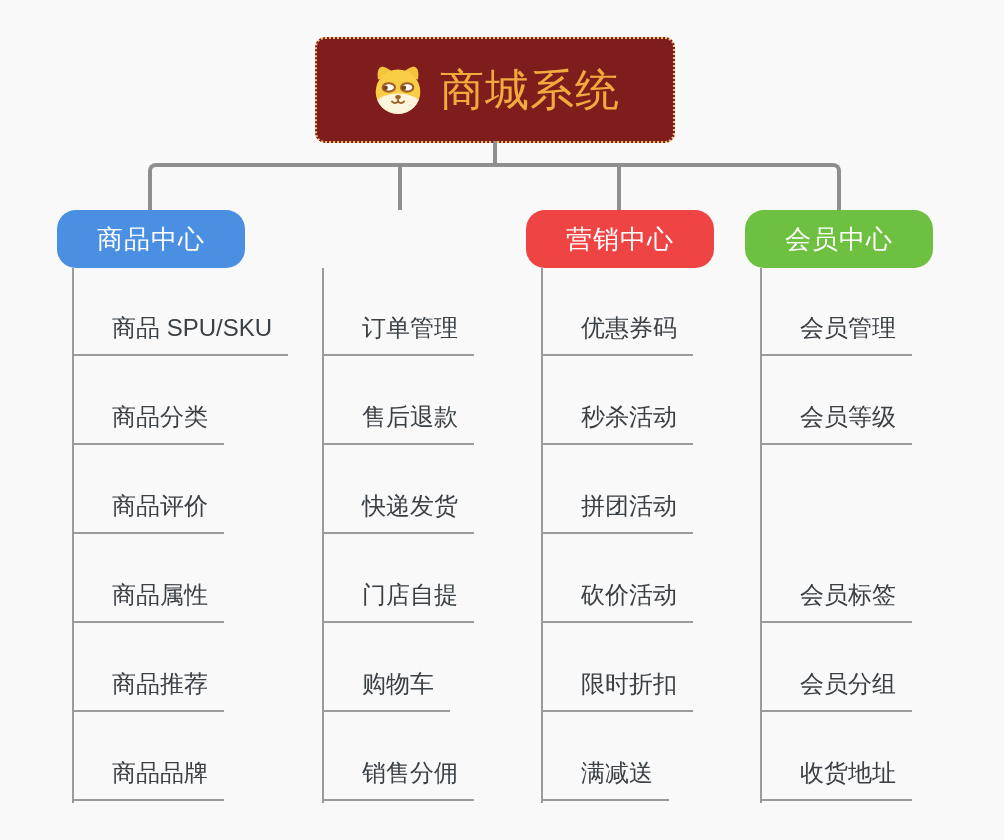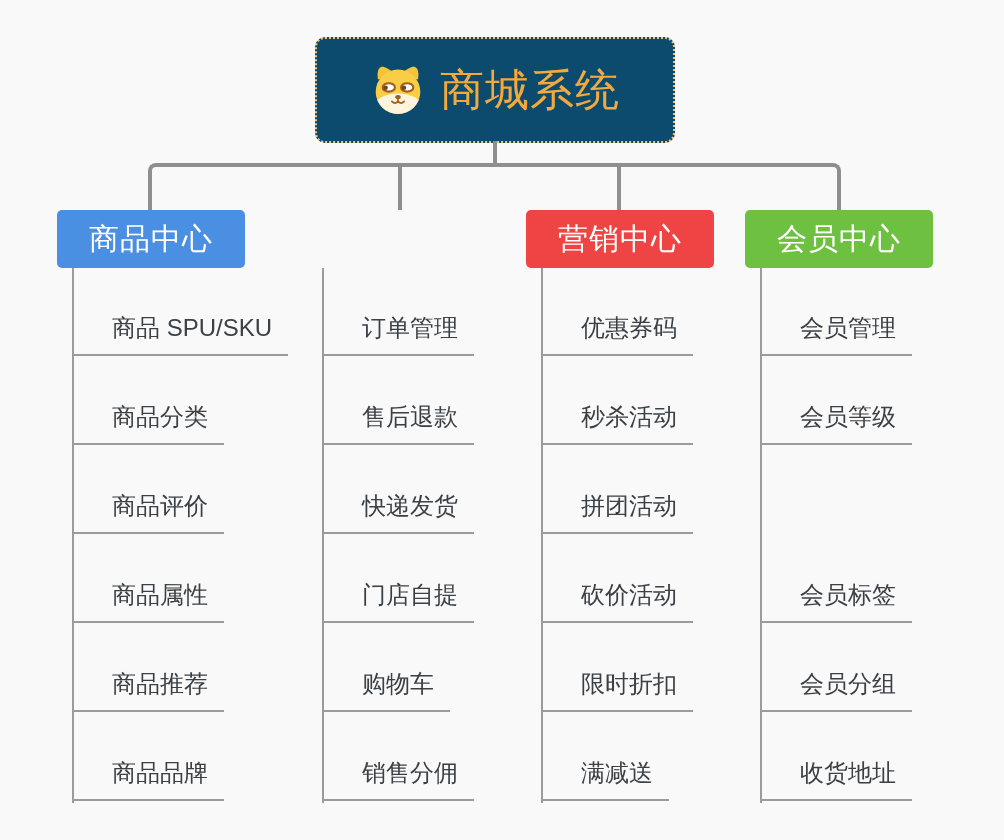--- a/index.html
+++ b/index.html
@@ -6,21 +6,21 @@
   .canvas{
     position:relative;
     width:1004px;height:840px;
     background:#f9f9f9;
     font-family:"Liberation Sans","DejaVu Sans",sans-serif;
     overflow:hidden;
   }
   
   .root-node{
     position:absolute;left:315px;top:37px;width:360px;height:106px;
-    background:#0c4a6e;border:2px dotted #f6c473;border-radius:10px;
+    background:#7f1d1d;border:2px dotted #f6c473;border-radius:10px;
     box-sizing:border-box;
     display:flex;align-items:center;justify-content:center;gap:14px;
     cursor:pointer;
   }
   .root-title{
     font-size:44px;font-weight:500;letter-spacing:1px;color:#f2a93d;
     white-space:nowrap;
   }
   .root-icon{width:56px;height:52px;flex:0 0 auto;}
   
@@ -35,23 +35,23 @@
     left:617px;top:163px;width:224px;height:47px;box-sizing:border-box;
     border-top:4px solid #8f8f8f;border-right:4px solid #8f8f8f;
     border-top-right-radius:8px;
   }
   .conn-bus-mid{left:400px;top:163px;width:219px;height:4px;background:#8f8f8f;}
   .conn-drop-2{left:398px;top:163px;width:4px;height:47px;background:#8f8f8f;}
   .conn-drop-3{left:617px;top:163px;width:4px;height:47px;background:#8f8f8f;}
   
   .branch{
     position:absolute;top:210px;width:188px;height:58px;
-    border-radius:5px;
+    border-radius:19px;
     display:flex;align-items:center;justify-content:center;
-    color:#ffffff;font-size:30px;letter-spacing:1px;white-space:nowrap;
+    color:#ffffff;font-size:26px;letter-spacing:1px;white-space:nowrap;
     cursor:pointer;
   }
   .b1{left:57px}.b2{left:307px}.b3{left:526px}.b4{left:745px}
   
   .spine{position:absolute;top:268px;width:2px;height:535px;background:#9b9b9b;}
   .s1{left:72px}.s2{left:322px}.s3{left:541px}.s4{left:760px}
   
   .leaf{
     position:absolute;
     font-size:24px;line-height:36px;color:#3b4045;

